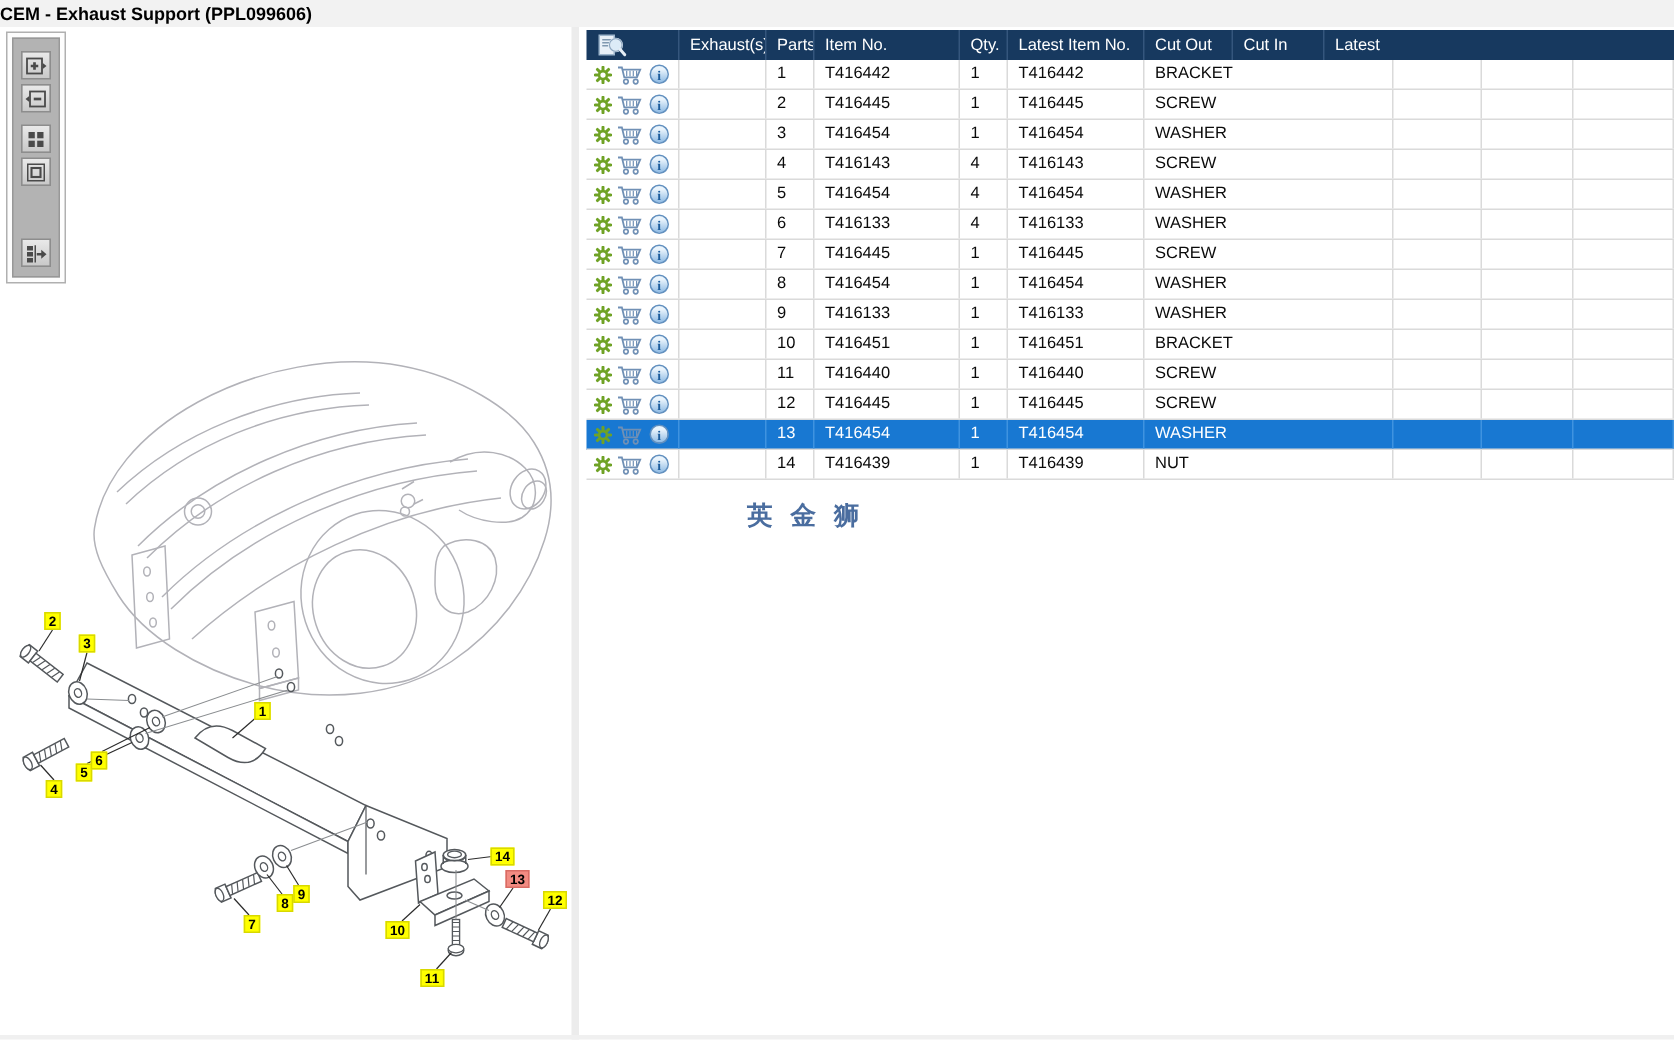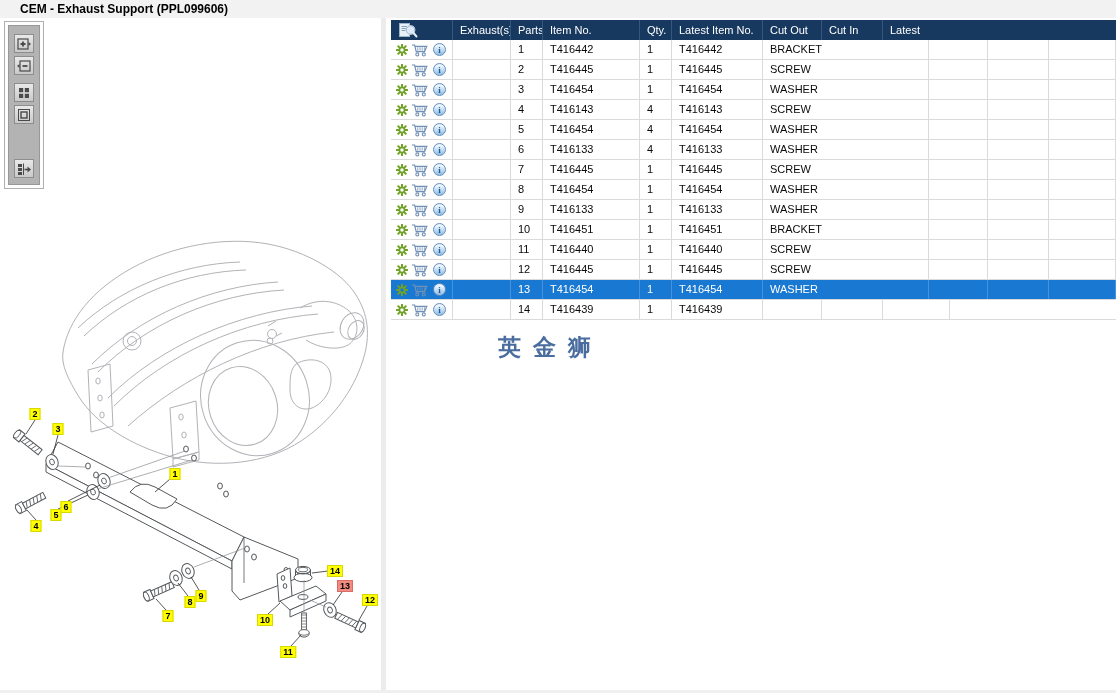--- a/index.html
+++ b/index.html
@@ -4,21 +4,21 @@
 <style>
   html,body { margin:0; padding:0; }
   body {
     width:1116px; height:693px; position:relative; overflow:hidden;
     background:#ffffff; font-family:"Liberation Sans",sans-serif;
     -webkit-font-smoothing:antialiased;
   }
   
   .titlebar {
     position:absolute; top:0; left:0; right:0; height:18px;
-    background:#f2f2f2; line-height:18px; padding-left:20px;
+    background:#f2f2f2; line-height:18px; padding-left:0;
     font-size:12px; font-weight:bold; color:#000;
   }
   
   .left-panel { position:absolute; top:18px; left:0; width:381px; bottom:3px; background:#fff; }
   svg.diagram { position:absolute; left:0; top:0; }
   .divider { position:absolute; left:381px; top:18px; width:5px; bottom:0; background:#ececec; }
   .bottom-strip { position:absolute; left:0; right:0; bottom:0; height:3px; background:#f0f0f0; }
 
   
   .toolbar {
@@ -44,21 +44,21 @@
     min-width:9px; height:12px; padding:0 2px; box-sizing:border-box;
     background:#ffff00; border:1px solid #d8d800;
     font-size:9px; font-weight:bold; color:#000;
     line-height:10px; text-align:center; cursor:pointer;
   }
   .callout.highlighted { background:#f28b82; border-color:#d96c64; }
 
   
   .watermark {
     position:absolute; left:498px; top:332px;
-    font-size:23px; font-weight:bold; letter-spacing:12px;
+    font-size:17px; font-weight:bold; letter-spacing:12px;
     color:#4a6d9f; white-space:nowrap;
   }
 
   
   .table-wrap { position:absolute; left:391px; top:20px; width:725px; }
   .thead { display:flex; height:20px; background:#17395f; }
   .hcell {
     box-sizing:border-box; color:#fff; font-size:11px; line-height:20px;
     padding-left:7px; border-right:1px solid #35567d; overflow:hidden;
     white-space:nowrap; cursor:default; display:flex; align-items:center;
@@ -626,20 +626,21 @@
             <circle cx="6.3" cy="11.4" r="1.5" fill="none" stroke="#7090b5" stroke-width="1.1"></circle>
             <circle cx="12.8" cy="11.4" r="1.5" fill="none" stroke="#7090b5" stroke-width="1.1"></circle>
           </svg>
           <span class="info-badge">i</span>
         </div>
         <div class="cell" style="width: 58px;"></div>
         <div class="cell" style="width: 32px;">14</div>
         <div class="cell" style="width: 97px;">T416439</div>
         <div class="cell" style="width: 32px;">1</div>
         <div class="cell" style="width: 91px;">T416439</div>
+        <div class="cell" style="width: 166px;">NUT</div>
         <div class="cell" style="width: 59px;"></div>
         <div class="cell" style="width: 61px;"></div>
         <div class="cell" style="width: 67px;"></div>
       </div>
     </div>
 </div>
 
 <div class="bottom-strip"></div>
 
 </body></html>

